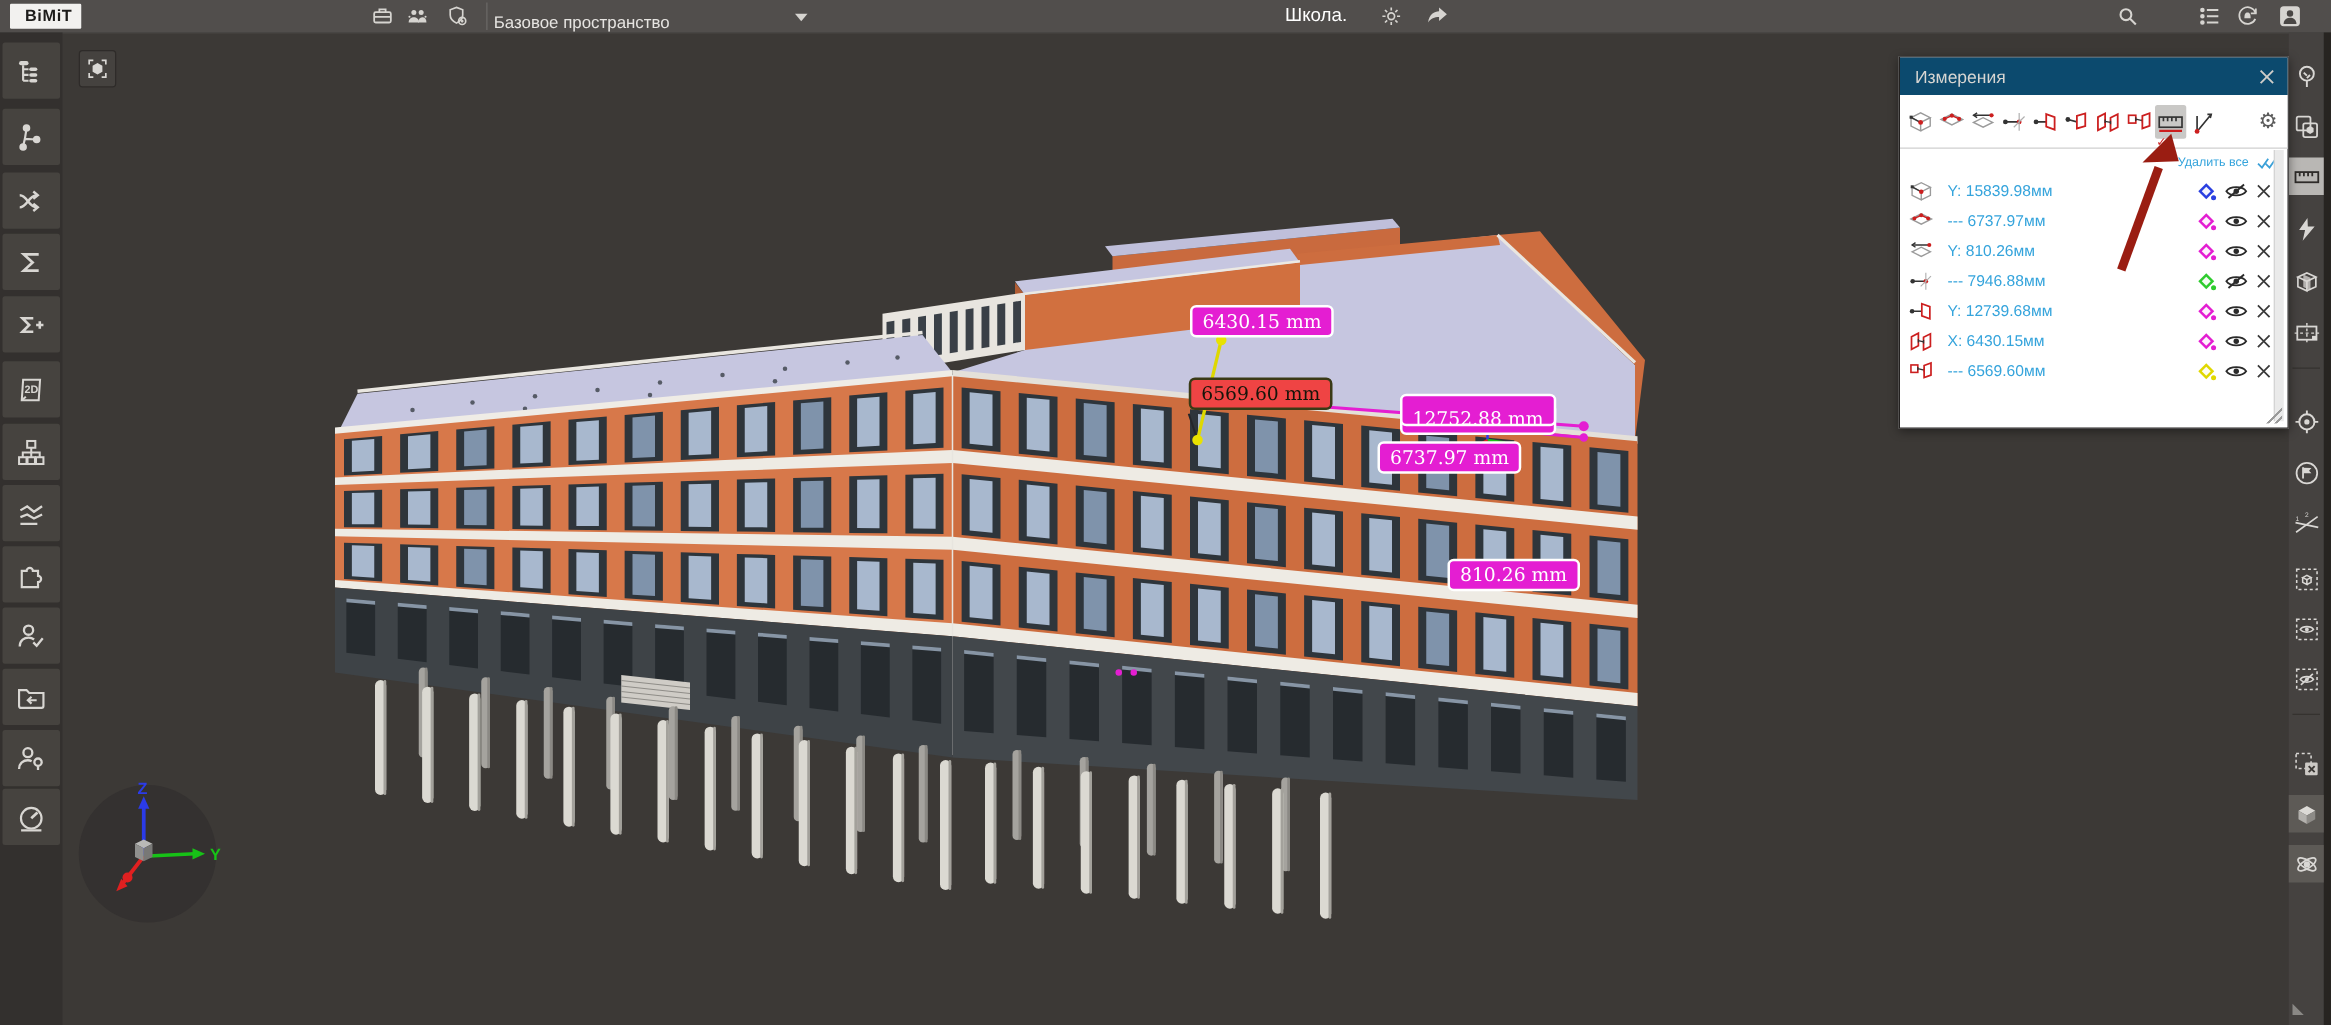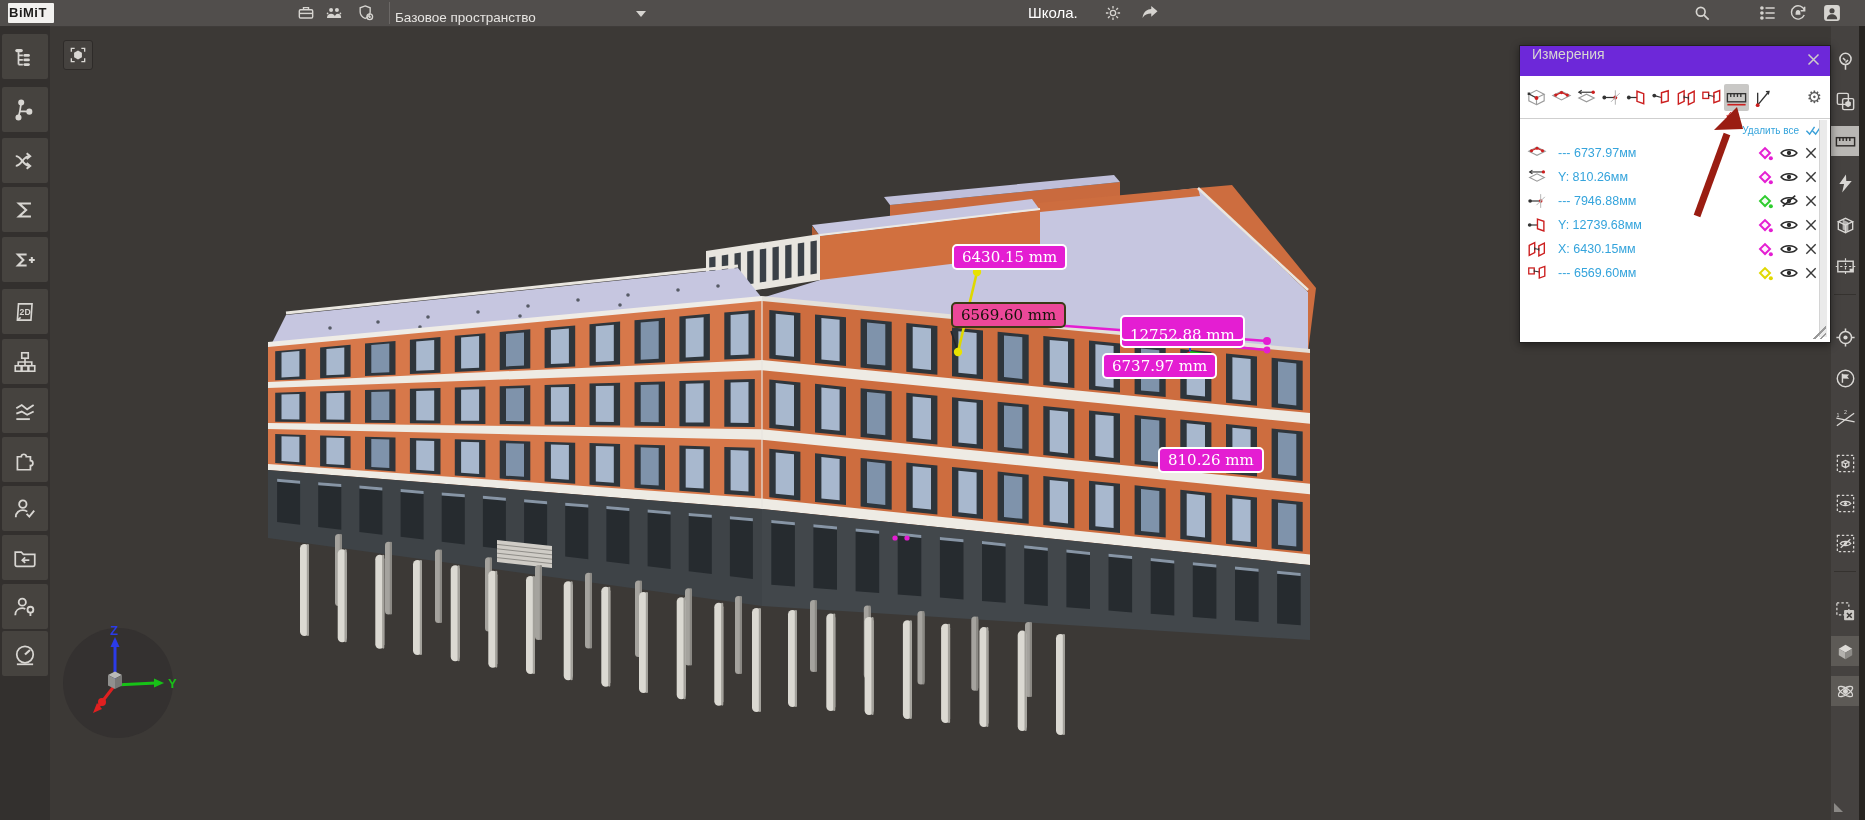--- a/index.html
+++ b/index.html
@@ -1,21 +1,21 @@
 <!DOCTYPE html>
 <html><head>
 <meta charset="utf-8">
 <style>
   html,body{margin:0;padding:0;width:1865px;height:820px;overflow:hidden;background:#3c3936;
     font-family:"Liberation Sans","DejaVu Sans",sans-serif;-webkit-font-smoothing:antialiased;}
   svg{display:block;}
   
   #topbar{position:absolute;left:0;top:0;width:1865px;height:26px;background:#514e4c;border-bottom:1px solid #3f3c3a;z-index:10;}
   #logo{position:absolute;left:8px;top:3px;height:20px;background:#f2f1ef;color:#1d1c1a;font-weight:800;
-    font-size:13px;letter-spacing:.5px;padding:2px 7px 0 1px;box-sizing:border-box;border-radius:1px;}
+    font-size:13px;letter-spacing:.5px;padding:2px 7px 0 12px;box-sizing:border-box;border-radius:1px;}
   .tb-ic{position:absolute;top:3px;width:20px;height:20px;color:#d6d4d0;}
   .tb-sep{position:absolute;left:389px;top:2px;width:1px;height:22px;background:#6b6866;}
   #space-btn{position:absolute;left:395px;top:0;height:34px;display:flex;align-items:center;color:#e6e4e1;font-size:13.5px;cursor:default;}
   #space-caret{position:absolute;left:636px;top:11px;width:0;height:0;border-left:5px solid transparent;border-right:5px solid transparent;border-top:6px solid #d6d4d0;}
   #doc-title{position:absolute;left:1028px;top:4px;color:#ffffff;font-size:15px;}
   
   #sidebar{position:absolute;left:0;top:26px;width:50px;height:794px;background:#33302e;z-index:10;}
   .sb-btn{position:absolute;left:2px;width:46px;height:45px;background:#46433f;border-radius:2px;
     display:flex;align-items:center;justify-content:center;color:#d8d6d2;}
   .sb-btn svg{width:26px;height:26px;}
@@ -30,32 +30,32 @@
   
   #fit-btn{position:absolute;left:63px;top:40px;width:28px;height:28px;background:#45423f;border:1px solid #2e2b29;border-radius:3px;
     display:flex;align-items:center;justify-content:center;color:#d9d7d4;z-index:5;}
   #gizmo{position:absolute;left:58px;top:623px;z-index:5;}
   #help-btn{position:absolute;left:16px;top:783px;width:22px;height:22px;border-radius:50%;background:#56534f;color:#e8e6e3;
     font-size:13px;font-weight:bold;display:flex;align-items:center;justify-content:center;z-index:5;}
   
   .mlabel{position:absolute;z-index:6;font-family:"DejaVu Serif","Liberation Serif",serif;font-size:15px;
     padding:2px 8px;border-radius:5px;white-space:nowrap;}
   .mag{background:#e41ed2;color:#ffffff;border:2px solid #ffffff;}
-  .yel{background:#ec4899;color:#15150a;border:2px solid #3a3a16;}
+  .yel{background:#ef4444;color:#15150a;border:2px solid #3a3a16;}
   .dbl::before{content:"";position:absolute;left:-2px;right:-2px;top:-9px;height:100%;background:#e41ed2;
     border:2px solid #fff;border-radius:5px;z-index:-1;}
   .l0{left:952px;top:244px;}
   .l1{left:951px;top:302px;}
   .l2{left:1120px;top:322px;}
   .l3{left:1102px;top:353px;}
   .l4{left:1158px;top:415px;margin-top:32px;}
   
   #panel{position:absolute;left:1519px;top:45px;width:312px;height:298px;background:#ffffff;border:1px solid #232120;
     box-sizing:border-box;z-index:20;box-shadow:0 2px 8px rgba(0,0,0,.45);}
-  #panel-head{height:30px;background:#6d28d9;display:flex;align-items:flex-start;gap:44px;}
+  #panel-head{height:30px;background:#0c4a6e;display:flex;align-items:center;gap:44px;}
   #panel-title{color:#d8d6d2;font-size:14px;margin-left:12px;flex:1;}
   #panel-close{width:26px;height:26px;display:flex;align-items:center;justify-content:center;color:#cfcdc9;margin-right:4px;}
   #panel-tools{height:42px;display:flex;align-items:center;border-bottom:1px solid #cfcfcf;padding-left:4px;background:#fff;}
   .pt-btn{width:25px;height:27px;display:flex;align-items:center;justify-content:center;position:relative;}
   .pt-btn svg{width:23px;height:23px;}
   .pt-active{background:#c9c8c6;border-radius:2px;}
   .pt-check{position:absolute;left:1px;bottom:-9px;color:#cc1f1f;font-size:10px;font-weight:bold;}
   #pt-gear{margin-left:auto;margin-right:8px;font-size:17px;color:#5c5c5c;}
   #del-row{height:22px;display:flex;align-items:center;justify-content:flex-end;padding-right:8px;gap:6px;}
   #del-all{color:#35a4dc;font-size:10px;}
@@ -1053,20 +1053,43 @@
       </span>
     <span id="pt-gear">⚙</span>
   </div>
   <div id="del-row">
     <span id="del-all">Удалить все</span>
     <svg width="17" height="17">
         <use href="#i-dblcheck"></use>
       </svg>
   </div>
   <div id="m-rows">
+  <div class="m-row">
+    <span class="m-type">
+          <svg>
+            <use href="#i-m1"></use>
+          </svg>
+        </span>
+    <span class="m-val">Y: 15839.98мм</span>
+    <span class="m-paint">
+          <svg style="color: rgb(42, 63, 224);">
+            <use href="#i-paint"></use>
+          </svg>
+        </span>
+    <span class="m-eye">
+          <svg>
+            <use href="#i-eyeoff"></use>
+          </svg>
+        </span>
+    <span class="m-x">
+          <svg>
+            <use href="#i-x"></use>
+          </svg>
+        </span>
+  </div>
 
   <div class="m-row">
     <span class="m-type">
           <svg>
             <use href="#i-m2"></use>
           </svg>
         </span>
     <span class="m-val">--- 6737.97мм</span>
     <span class="m-paint">
           <svg style="color: rgb(228, 30, 210);">

